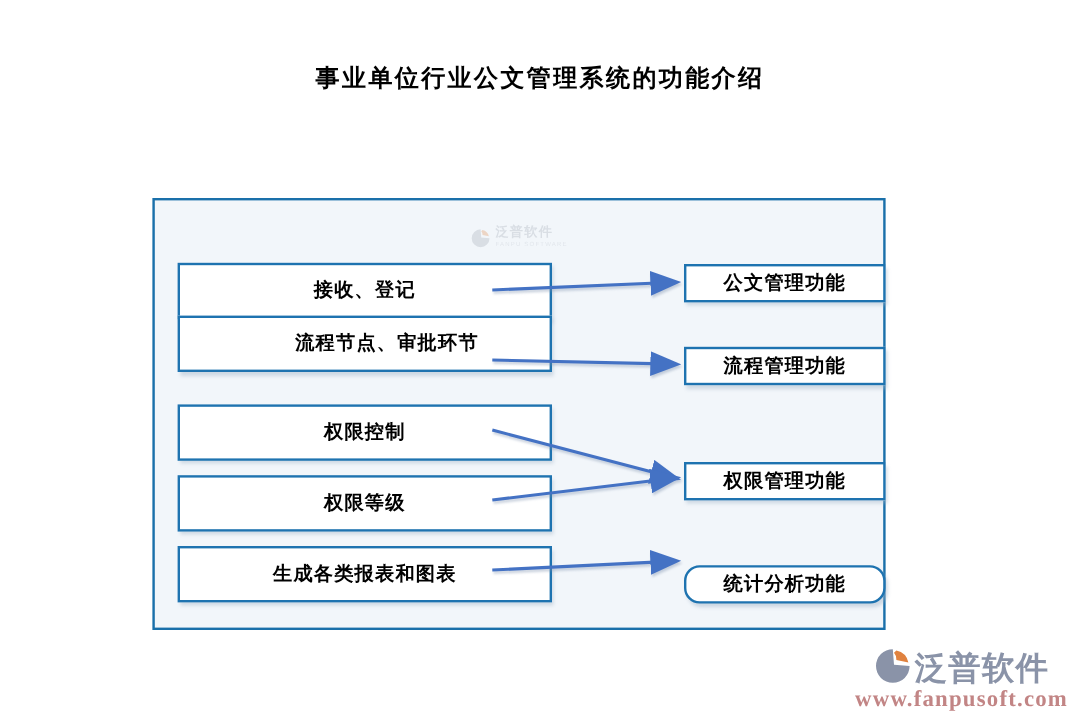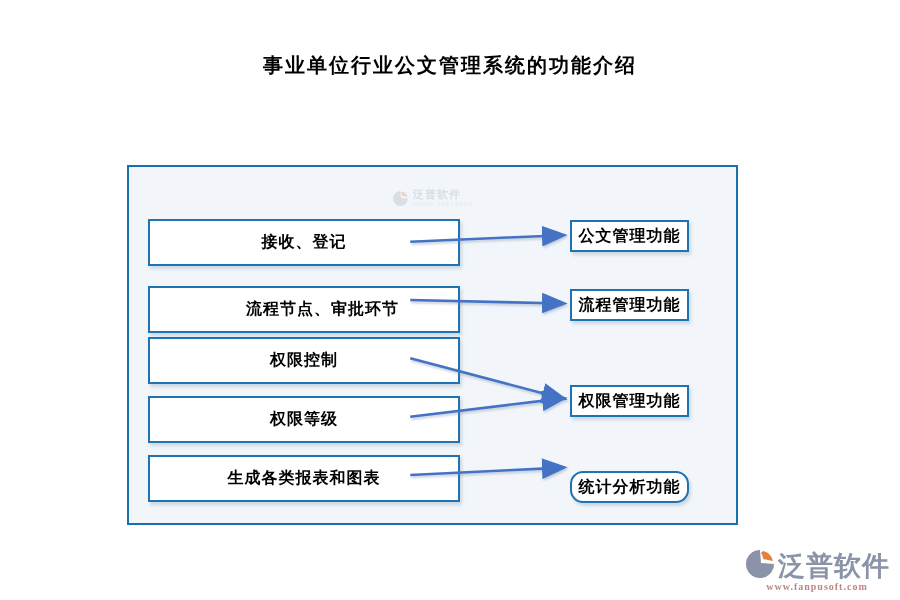--- a/index.html
+++ b/index.html
@@ -28,38 +28,38 @@
   .wm-brand{font-size:11px;color:#9aa2ae;font-weight:bold;letter-spacing:1px;}
   .wm-sub{font-size:5px;color:#b4bac4;letter-spacing:1px;margin-top:2px;}
   .node{
     position:absolute;background:#ffffff;border:2px solid #1e73b0;
     box-sizing:border-box;display:flex;align-items:center;justify-content:center;
     font-weight:bold;font-size:16px;color:#000000;
     box-shadow:2px 3px 3px rgba(160,180,200,0.45);
     letter-spacing:1px;
   }
   .node-left{left:19px;width:312px;height:47px;}
-  .node-right{left:441px;width:119px;height:32px;}
+  .node-right{left:441px;width:168px;height:32px;}
   #arrows{
     position:absolute;left:0;top:0;width:100%;height:100%;
     filter:drop-shadow(1px 2px 1px rgba(120,140,170,0.4));
     pointer-events:none;
   }
   .footer{
     position:absolute;right:10px;bottom:8px;
     display:flex;flex-direction:column;align-items:center;line-height:1;
   }
   .footer-row{display:flex;align-items:flex-end;gap:2px;}
   .footer-icon{width:32px;height:32px;}
   .footer-brand{
     font-size:27px;font-weight:bold;color:#8a93a8;letter-spacing:1px;
     font-family:"Liberation Serif","DejaVu Serif",serif;
   }
   .footer-url{
-    font-size:10px;color:#c28585;margin-top:2px;letter-spacing:1px;
+    font-size:19px;color:#c28585;margin-top:2px;letter-spacing:1px;
     font-family:"Liberation Serif","DejaVu Serif",serif;font-weight:bold;
   }
 </style>
 </head>
 <body>
 
 <div>
 
   <h1 class="title">事业单位行业公文管理系统的功能介绍</h1>
 
@@ -73,21 +73,21 @@
         </svg>
       </span>
       <span class="wm-texts">
         <span class="wm-brand">泛普软件</span>
         <span class="wm-sub">FANPU SOFTWARE</span>
       </span>
     </div>
 
     <div id="nodes">
         <div class="node node-left" style="top: 52px;">接收、登记</div>
-        <div class="node node-left" style="top: 119px; padding-left: 37px;">流程节点、审批环节</div>
+        <div class="node node-left" style="top: 96px; padding-left: 37px;">流程节点、审批环节</div>
         <div class="node node-left" style="top: 170px;">权限控制</div>
         <div class="node node-left" style="top: 229px;">权限等级</div>
         <div class="node node-left" style="top: 288px;">生成各类报表和图表</div>
         <div class="node node-right" style="top: 53px;">公文管理功能</div>
         <div class="node node-right" style="top: 122px;">流程管理功能</div>
         <div class="node node-right" style="top: 218px; text-align: right;">权限管理功能</div>
         <div class="node node-right" style="top: 304px; border-radius: 13px;">统计分析功能</div>
       </div>
 
     <svg id="arrows" viewBox="0 0 611 360">

